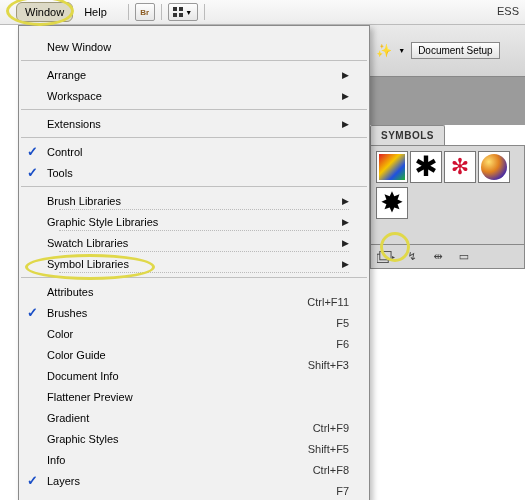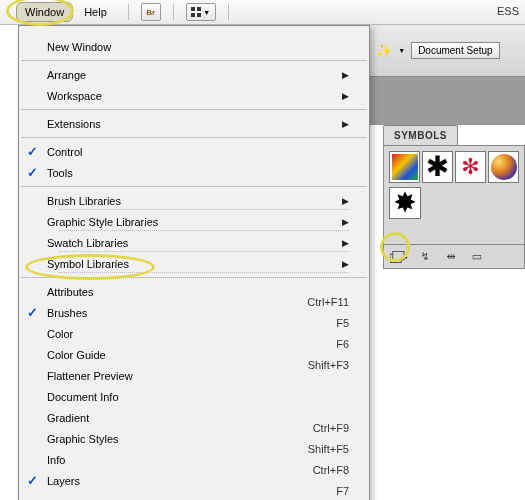--- a/index.html
+++ b/index.html
@@ -7,30 +7,30 @@
   
   .menubar { height: 25px; background: linear-gradient(#fafafa,#ececec); border-bottom: 1px solid #bbb; display: flex; align-items: center; padding-left: 16px; gap: 2px; }
   .menu-label { padding: 4px 9px; cursor: default; }
   .menu-label.open { background: #dcd9c6; border: 1px solid #a09a7a; border-radius: 6px; padding: 3px 8px; position: relative; }
   .circle-annot { position: absolute; border: 3px solid #e0d84a; border-radius: 50%; pointer-events: none; }
   .circle-window { left: 6px; top: -4px; width: 68px; height: 30px; z-index: 50; }
   .circle-symbol { left: 25px; top: 254px; width: 130px; height: 26px; z-index: 50; }
   .circle-panel  { left: 380px; top: 232px; width: 30px; height: 30px; z-index: 50; }
   
   .toolbar-btn { width: 20px; height: 18px; border: 1px solid #999; background: linear-gradient(#fdfdfd,#e6e6e6); display: flex; align-items: center; justify-content: center; border-radius: 2px; font-size: 9px; }
-  .toolbar-group { margin-left: 10px; display: flex; gap: 12px; align-items:center;}
+  .toolbar-group { margin-left: 10px; display: flex; gap: 6px; align-items:center;}
   .ess { position:absolute; right:6px; top:5px; font-size:11px; color:#333;}
   
   .secondbar { position:absolute; left:370px; top:25px; right:0; height:52px; background: linear-gradient(#eaeaea,#d4d4d4); border-bottom:1px solid #888; display:flex; align-items:center; padding:0 6px; gap:6px;}
   .docsetup { font-size:10px; padding: 2px 6px; border:1px solid #888; border-radius:0; background:linear-gradient(#fefefe,#e2e2e2);}
   .wand { font-size:13px; color:#333;}
   
   .graybar { position:absolute; left:370px; top:77px; right:0; height:48px; background:#9b9b9b;}
   
-  .panel { position:absolute; left:370px; top:125px; right:0;padding-left:13px; }
+  .panel { position:absolute; left:370px; top:125px; right:0; }
   .panel-tab { background:#dcdcdc; border:1px solid #888; border-bottom:none; display:inline-block; padding:4px 10px; font-size:10px; font-weight:bold; letter-spacing:0.5px; color:#333; border-radius:2px 2px 0 0;}
   .panel-body { border:1px solid #888; background:#d8d8d8; padding:5px; min-height: 100px;}
   .sym-row { display:flex; gap:2px;}
   .sym { width:32px; height:32px; border:1px solid #777; background:#fff; display:flex; align-items:center; justify-content:center; overflow:hidden;}
   .sym-single { margin-top:4px;}
   .panel-footer { border:1px solid #888; border-top:none; background:#d8d8d8; height:24px; display:flex; align-items:center; gap:8px; padding:0 6px;}
   .footer-icon { width:18px; height:14px; display:flex; align-items:center; justify-content:center; color:#444;}
   
   .dropdown { position:absolute; left:18px; top:25px; width:352px; background:#f1f1f1; border:1px solid #8a8a8a; box-shadow: 3px 3px 6px rgba(0,0,0,0.25); z-index:40; padding: 10px 0;}
   .dd-item { display:flex; align-items:center; height:21px; padding: 0 20px 0 28px; position:relative; cursor:default;}
@@ -173,24 +173,24 @@
     </div>
   <div class="dd-item">
       <span>Color</span>
       <span class="shortcut">F6</span>
     </div>
   <div class="dd-item">
       <span>Color Guide</span>
       <span class="shortcut">Shift+F3</span>
     </div>
   <div class="dd-item">
+      <span>Document Info</span>
+    </div>
+  <div class="dd-item">
       <span>Flattener Preview</span>
-    </div>
-  <div class="dd-item">
-      <span>Document Info</span>
     </div>
   <div class="dd-item">
       <span>Gradient</span>
       <span class="shortcut">Ctrl+F9</span>
     </div>
   <div class="dd-item">
       <span>Graphic Styles</span>
       <span class="shortcut">Shift+F5</span>
     </div>
   <div class="dd-item">

